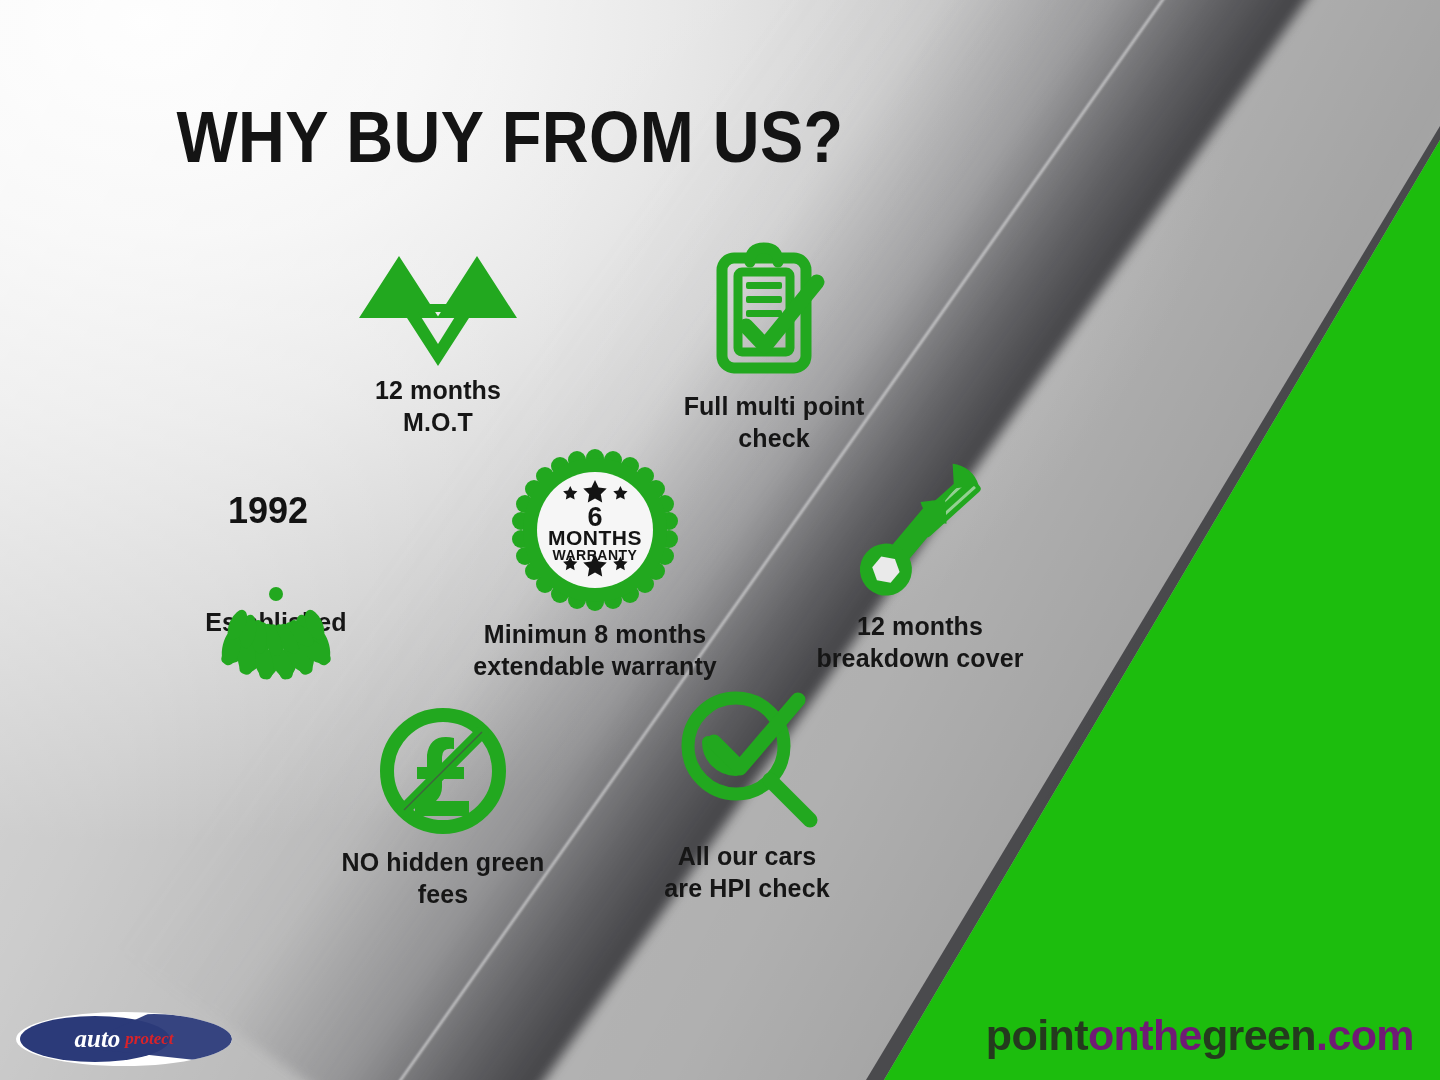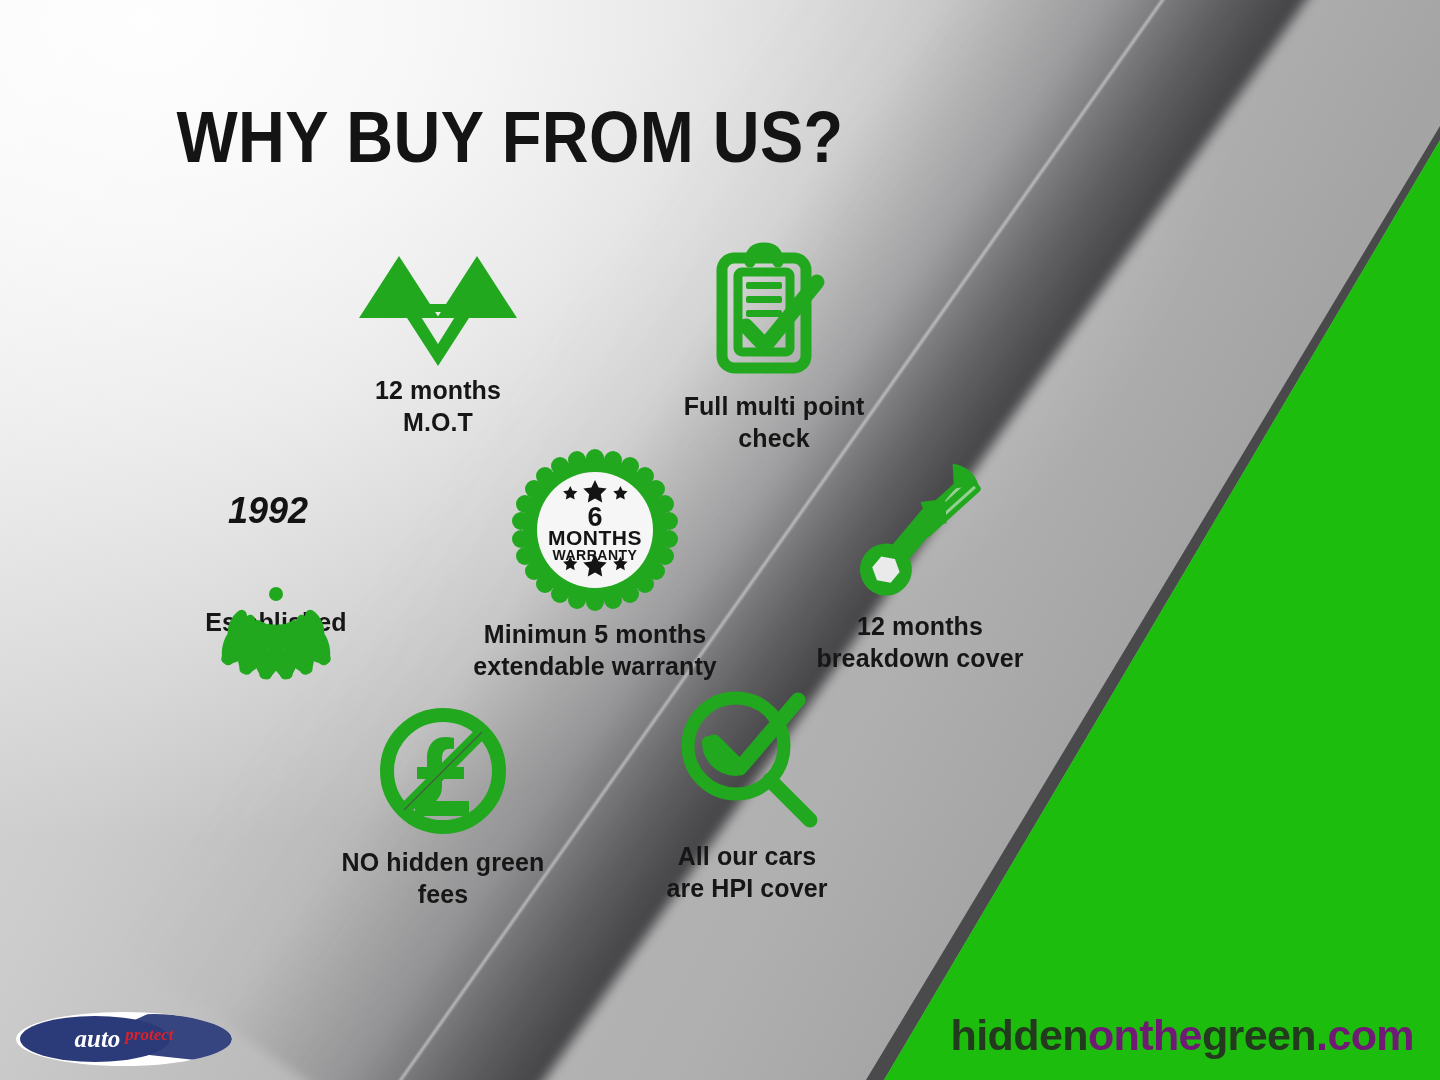--- a/index.html
+++ b/index.html
@@ -109,21 +109,21 @@
   .f-warranty .label{ margin-top:6px; }
   .f-break .label{ margin-top:2px; }
   .f-fees .label{ margin-top:8px; }
   .f-hpi .label{ margin-top:10px; }
   .f-check .label{ margin-top:8px; }
 
   
   .wreath-wrap{ position:relative; display:inline-block; }
   .wreath-year{
     position:absolute; left:0; right:16px; top:28px;
-    font-size:36px; font-weight:bold; color:#131313; letter-spacing:0px;font-style:italic;
+    font-size:36px; font-weight:bold; color:#131313; letter-spacing:0px;
   }
 
   svg{ display:block; overflow:visible; }
   .gi{ fill:var(--icon, #22a81f); }
   .gstroke{ fill:none; stroke:var(--icon, #22a81f); }
 
   
   #footer-left{
     position:absolute; left:16px; bottom:14px;
     display:flex; align-items:center; gap:26px;
@@ -142,21 +142,21 @@
   .ap-navy{
     position:absolute; left:4px; top:4px; width:150px; height:46px;
     background:#2b3a79; border-radius:50%/50%;
   }
   .ap-navy2{
     position:absolute; left:60px; top:2px; width:156px; height:50px;
     background:#2b3a79; border-radius:50%/50%;
     clip-path: polygon(0 66%, 100% 100%, 100% 0, 46% 0);
     opacity:.95;
   }
-  .ap-text{ position:relative; z-index:2; display:flex; gap:5px; }
+  .ap-text{ position:relative; z-index:2; display:flex; align-items:center; gap:5px; }
   .ap-auto{ font-family:"Liberation Serif","DejaVu Serif",serif; font-style:italic; font-weight:bold; font-size:25px; color:#fff; }
   .ap-protect{ font-family:"Liberation Serif","DejaVu Serif",serif; font-style:italic; font-weight:bold; font-size:17px; color:#d8232a; }
 
   #footer-right{
     position:absolute; right:26px; bottom:20px;
     font-size:43px; font-weight:bold; letter-spacing:-.6px;
     white-space:nowrap;
   }
   .w-dark{ color:#243a1e; }
   .w-light{ color:#701a75; }
@@ -352,21 +352,21 @@
         <path d="M55 104 l2.6 5.3 5.8 .8 -4.2 4.1 1 5.8 -5.2 -2.7 -5.2 2.7 1 -5.8 -4.2 -4.1 5.8 -.8 Z" transform="scale(.85) translate(10,19)"></path>
         <path d="M80 102 l3.6 7.4 8.1 1.2 -5.9 5.7 1.4 8.1 -7.2 -3.8 -7.2 3.8 1.4 -8.1 -5.9 -5.7 8.1 -1.2 Z"></path>
         <path d="M105 104 l2.6 5.3 5.8 .8 -4.2 4.1 1 5.8 -5.2 -2.7 -5.2 2.7 1 -5.8 -4.2 -4.1 5.8 -.8 Z" transform="scale(.85) translate(19,19)"></path>
       </g>
 
       <text x="80" y="74" text-anchor="middle" font-family="Liberation Sans, sans-serif" font-size="27" font-weight="bold" fill="#141414">6</text>
       <text x="80" y="93" text-anchor="middle" font-family="Liberation Sans, sans-serif" font-size="21" font-weight="bold" fill="#141414" letter-spacing="0.5">MONTHS</text>
       <text x="80" y="108" text-anchor="middle" font-family="Liberation Sans, sans-serif" font-size="14" font-weight="bold" fill="#141414" letter-spacing="0.5">WARRANTY</text>
     </svg>
   </div>
-  <div class="label">Minimun 5 months
+  <div class="label">Minimun 8 months
 extendable warranty</div>
 </div>
 
 <div class="feature f-break">
   <div class="icon">
     <svg width="162" height="158" viewBox="0 0 162 158">
 
       <g class="gi" transform="rotate(48 81 79)">
         <rect x="70" y="6" width="23" height="74" rx="4"></rect>
         <rect x="75" y="10" width="3" height="64" fill="#f0f0f0" opacity=".55"></rect>
@@ -411,32 +411,32 @@
       <circle class="gstroke" cx="62" cy="62" r="48" stroke-width="13"></circle>
 
       <line class="gstroke" x1="96" y1="96" x2="136" y2="136" stroke-width="15" stroke-linecap="round"></line>
 
       <path class="gstroke" d="M34 58 a28 28 0 0 0 28 28" stroke-width="12" stroke-linecap="round"></path>
 
       <path class="gstroke" d="M40 58 L66 84 L124 16" stroke-width="15" stroke-linecap="round" stroke-linejoin="round"></path>
     </svg>
   </div>
   <div class="label">All our cars
-are HPI cover</div>
+are HPI check</div>
 </div>
 
 <div id="footer-left">
 
 
   <div class="autoprotect">
     <div class="ap-navy"></div>
     <div class="ap-navy2"></div>
     <div class="ap-text">
       <span class="ap-auto">auto</span>
       <span class="ap-protect">protect</span>
     </div>
   </div>
 
 </div>
 
 <div id="footer-right">
-  <span class="w-dark">hidden</span><span class="w-light">onthe</span><span class="w-dark">green</span><span class="w-light">.com</span>
+  <span class="w-dark">point</span><span class="w-light">onthe</span><span class="w-dark">green</span><span class="w-light">.com</span>
 </div>
 
 </body></html>

